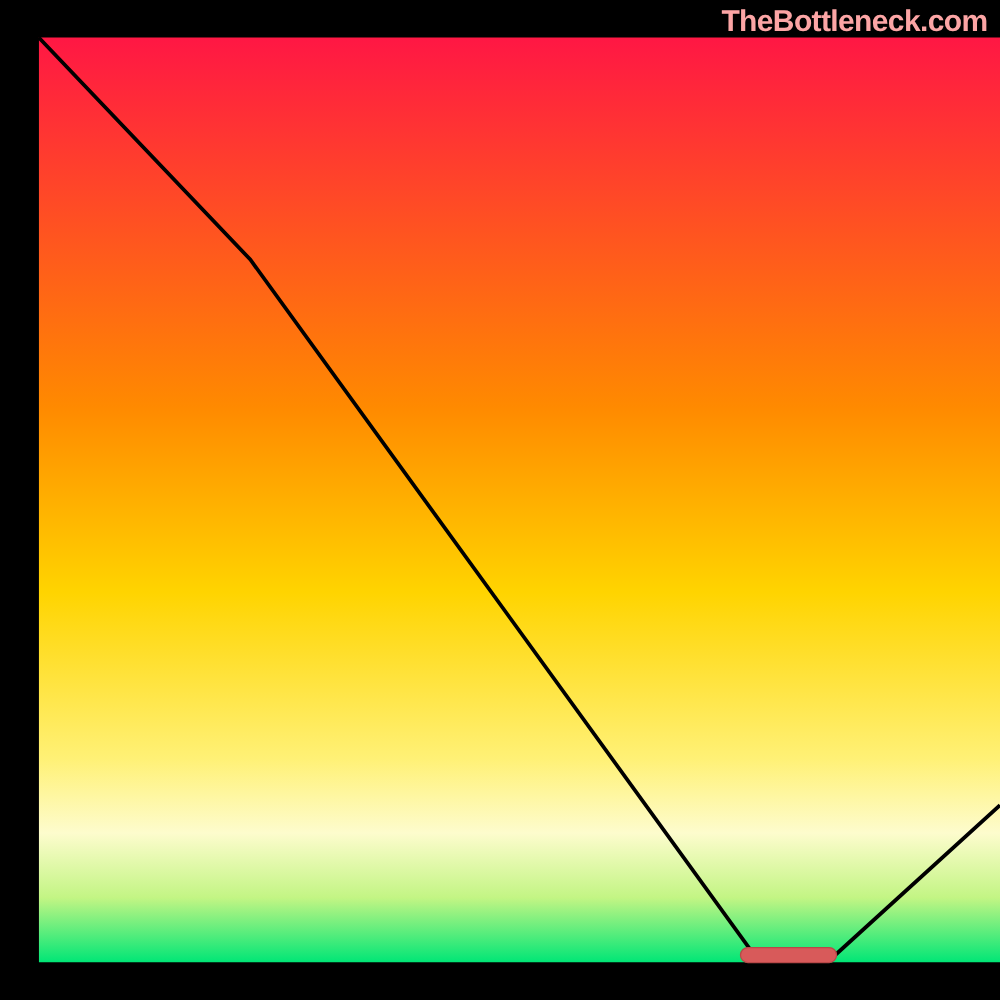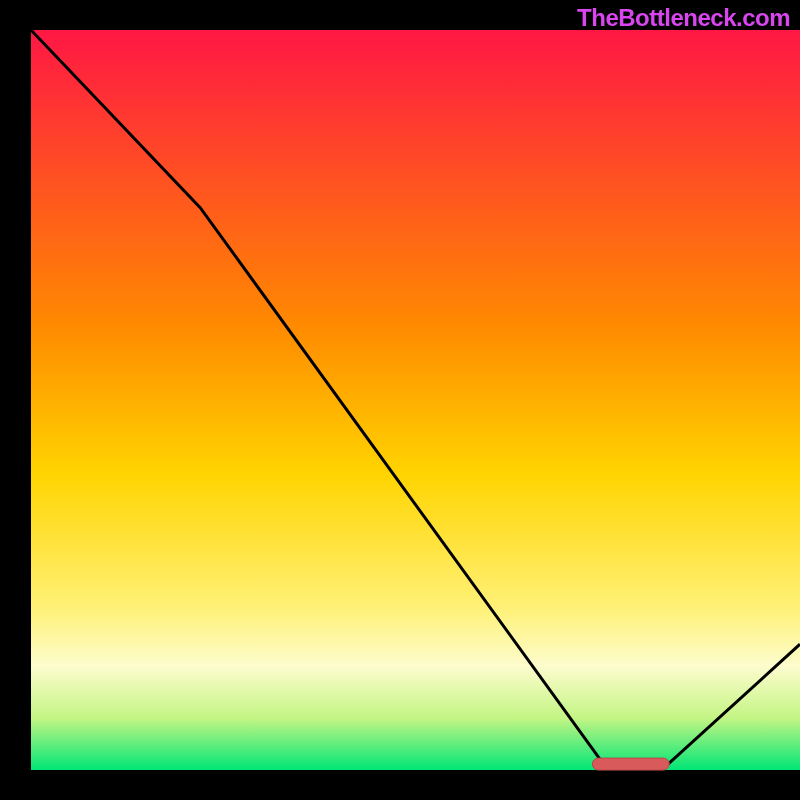--- a/index.html
+++ b/index.html
@@ -13,21 +13,21 @@
   }
   .wrap {
     position: relative;
     width: 800px;
     height: 800px;
   }
   .watermark {
     position: absolute;
     top: 4px;
     right: 10px;
-    color: #d946ef;
+    color: #fca5a5;
     font-size: 24px;
     font-weight: bold;
     letter-spacing: -0.5px;
     z-index: 5;
   }
   svg.plot {
     position: absolute;
     left: 0;
     top: 0;
     width: 800px;

